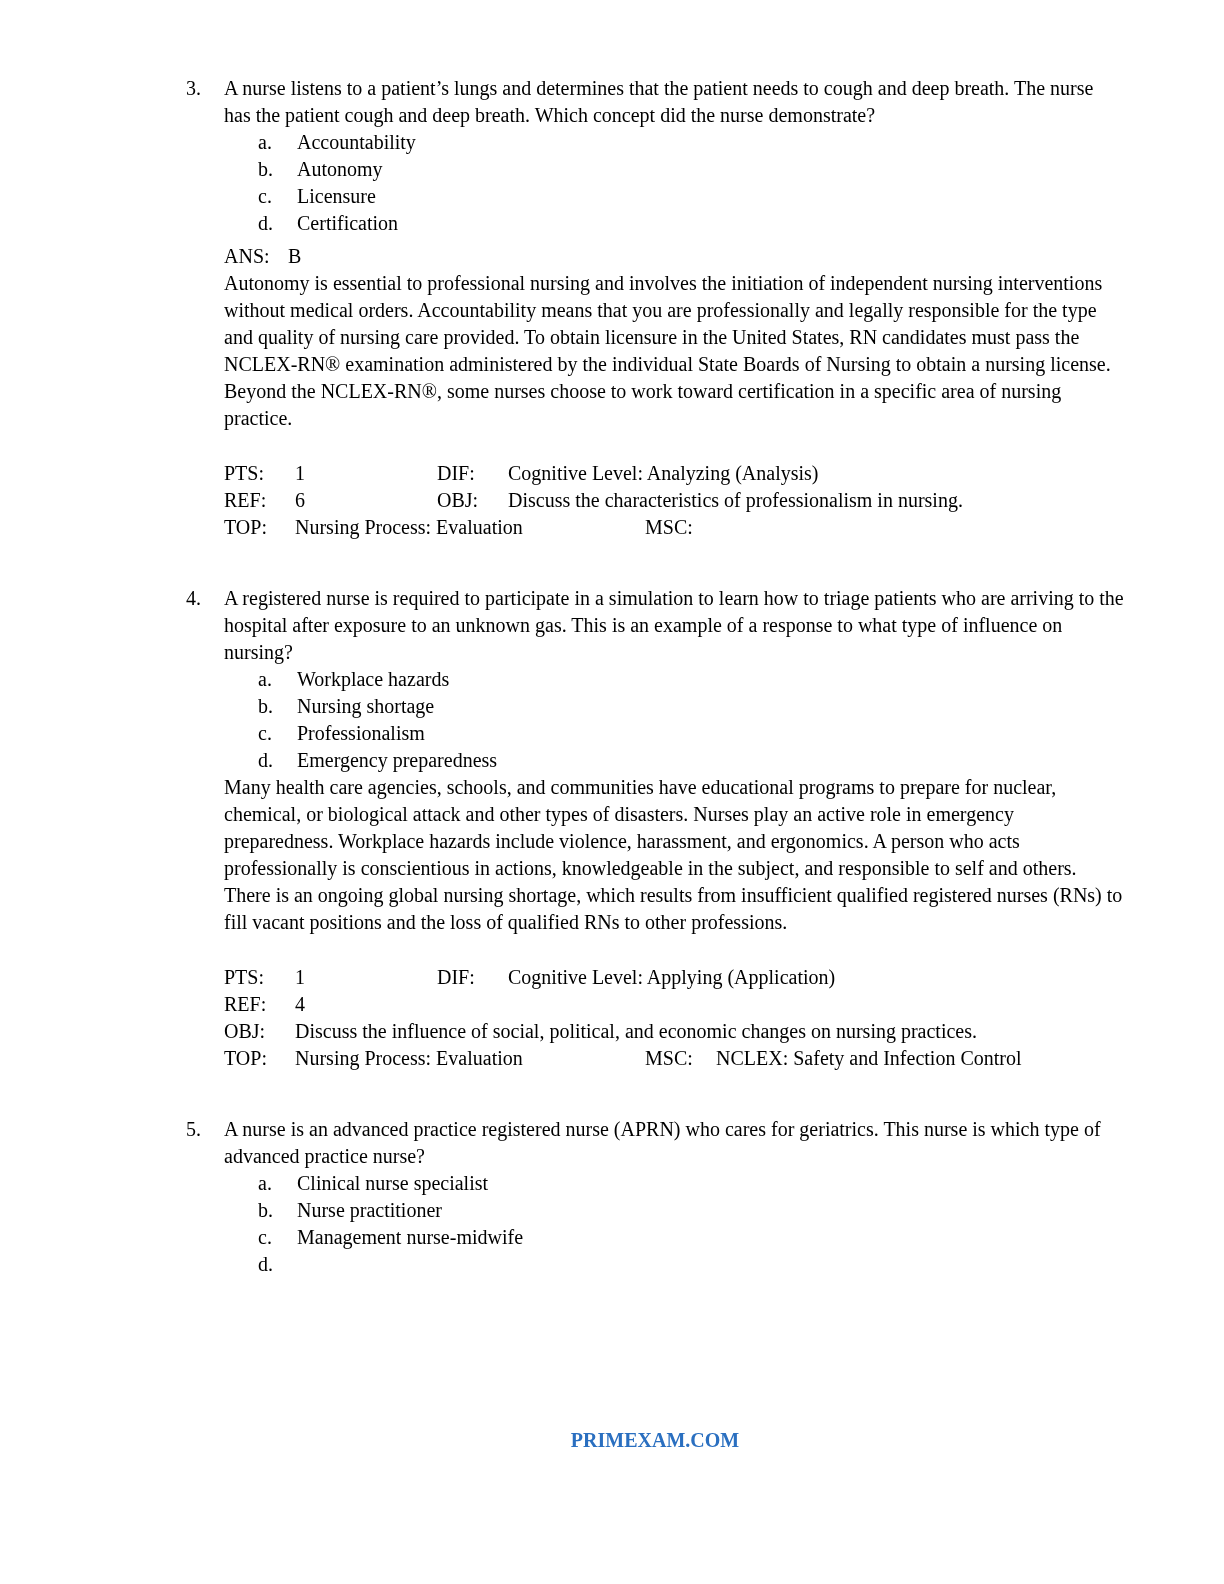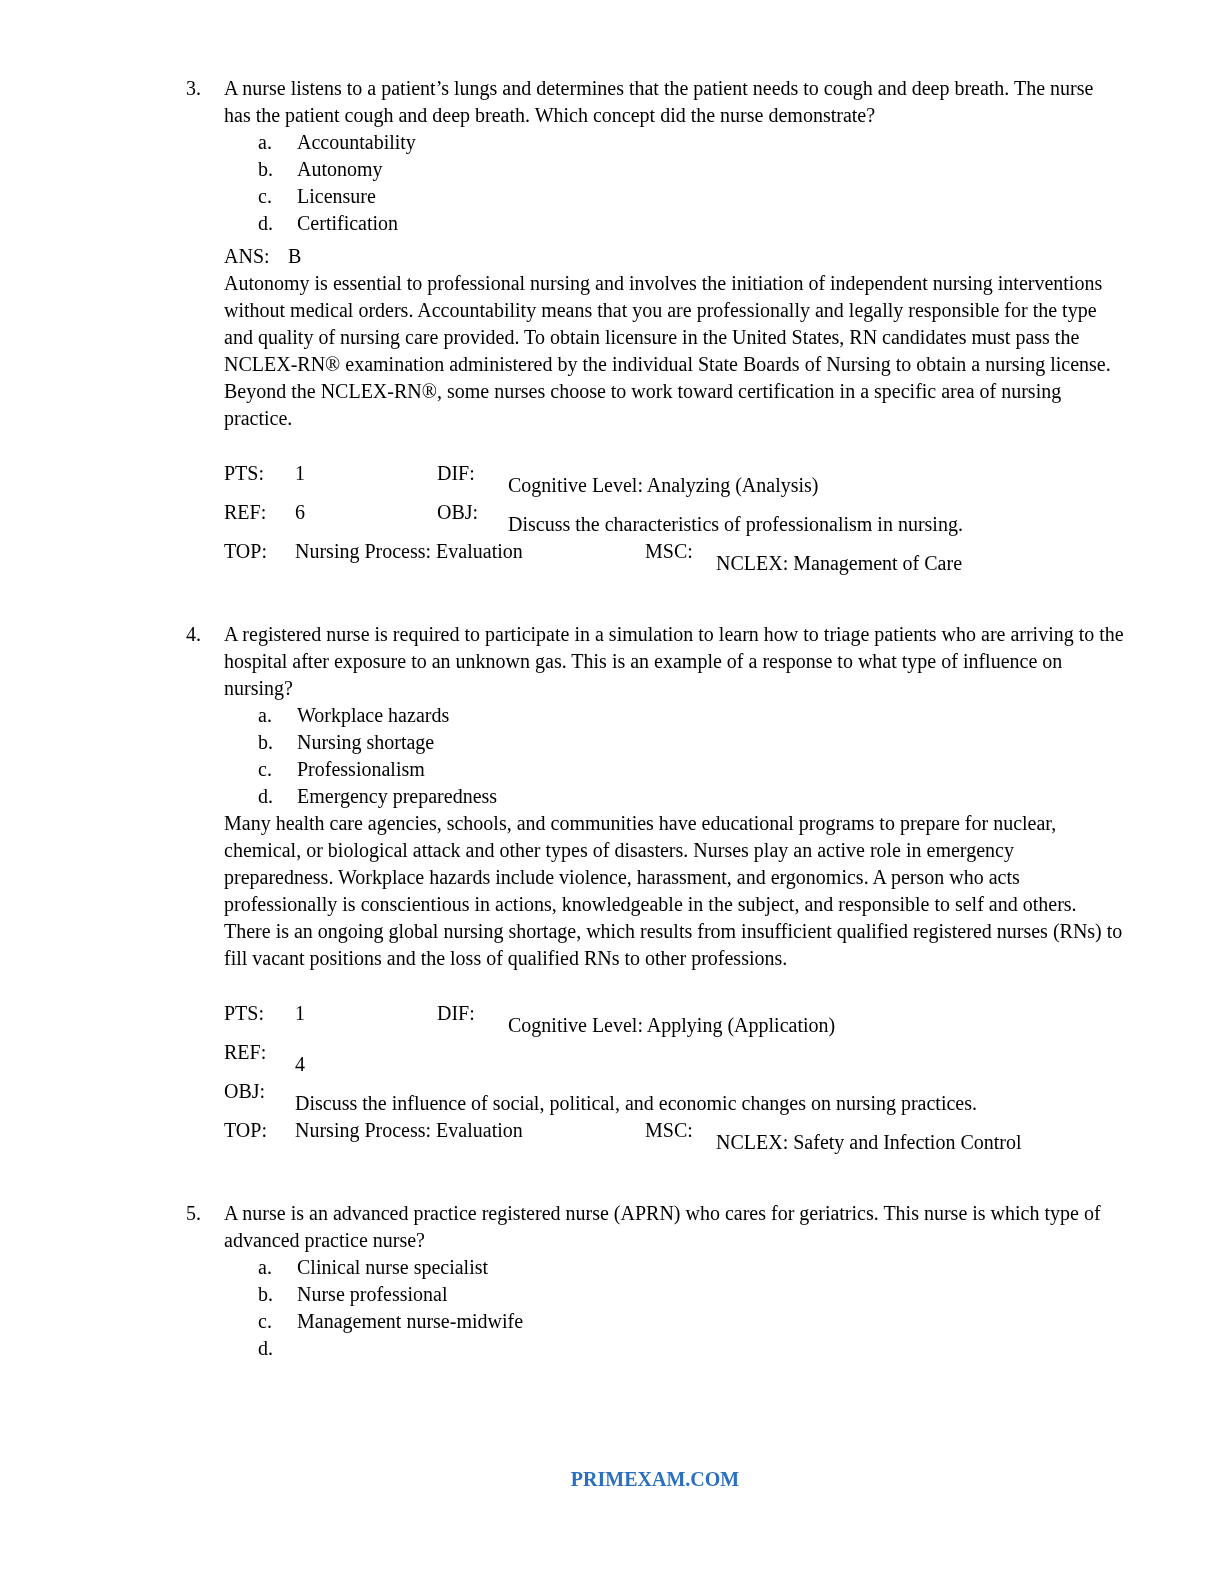--- a/index.html
+++ b/index.html
@@ -19,21 +19,21 @@
   .options { margin-left:34px; }
   .option { display:flex; }
   .opt-letter { flex:0 0 39px; }
   .ans-line { margin-top:6px; }
   .ans-label { display:inline-block; width:64px; }
   .meta { margin-top:28px; }
   .meta-row { display:flex; }
   .ml { flex:0 0 71px; }
   .mv-num { flex:0 0 142px; }
   .mv-wide { flex:0 0 350px; }
-  .mv-rest { flex:1;margin-top:12px; }
+  .mv-rest { flex:1; }
   .footer { text-align:center; padding-top:60px; }
   .footer a { color:#2a6fc0; text-decoration:none; font-weight:bold; cursor:pointer;margin-top:20px; }
 </style>
 </head>
 <body>
 
 <div class="page">
   <div class="content">
 
     <div class="question">
@@ -74,21 +74,20 @@
           <div class="meta-row">
             <span class="ml">REF:</span>
             <span class="mv-num">6</span>
             <span class="ml">OBJ:</span>
             <span class="mv-rest">Discuss the characteristics of professionalism in nursing.</span>
           </div>
           <div class="meta-row">
             <span class="ml">TOP:</span>
             <span class="mv-wide">Nursing Process: Evaluation</span>
             <span class="ml">MSC:</span>
-            <span class="mv-rest">NCLEX: Management of Care</span>
           </div>
         </div>
       </div>
     </div>
 
     <div class="question">
       <div class="q-head">
         <span class="q-num">4.</span>
         <div class="q-stem">A registered nurse is required to participate in a simulation to learn how to triage patients who are arriving to the hospital after exposure to an unknown gas. This is an example of a response to what type of influence on nursing?</div>
       </div>
@@ -143,21 +142,21 @@
         <div class="q-stem">A nurse is an advanced practice registered nurse (APRN) who cares for geriatrics. This nurse is which type of advanced practice nurse?</div>
       </div>
       <div class="q-body">
         <div class="options">
           <div class="option">
             <span class="opt-letter">a.</span>
             <span>Clinical nurse specialist</span>
           </div>
           <div class="option">
             <span class="opt-letter">b.</span>
-            <span>Nurse professional</span>
+            <span>Nurse practitioner</span>
           </div>
           <div class="option">
             <span class="opt-letter">c.</span>
             <span>Management nurse-midwife</span>
           </div>
           <div class="option">
             <span class="opt-letter">d.</span>
           </div>
         </div>
       </div>

